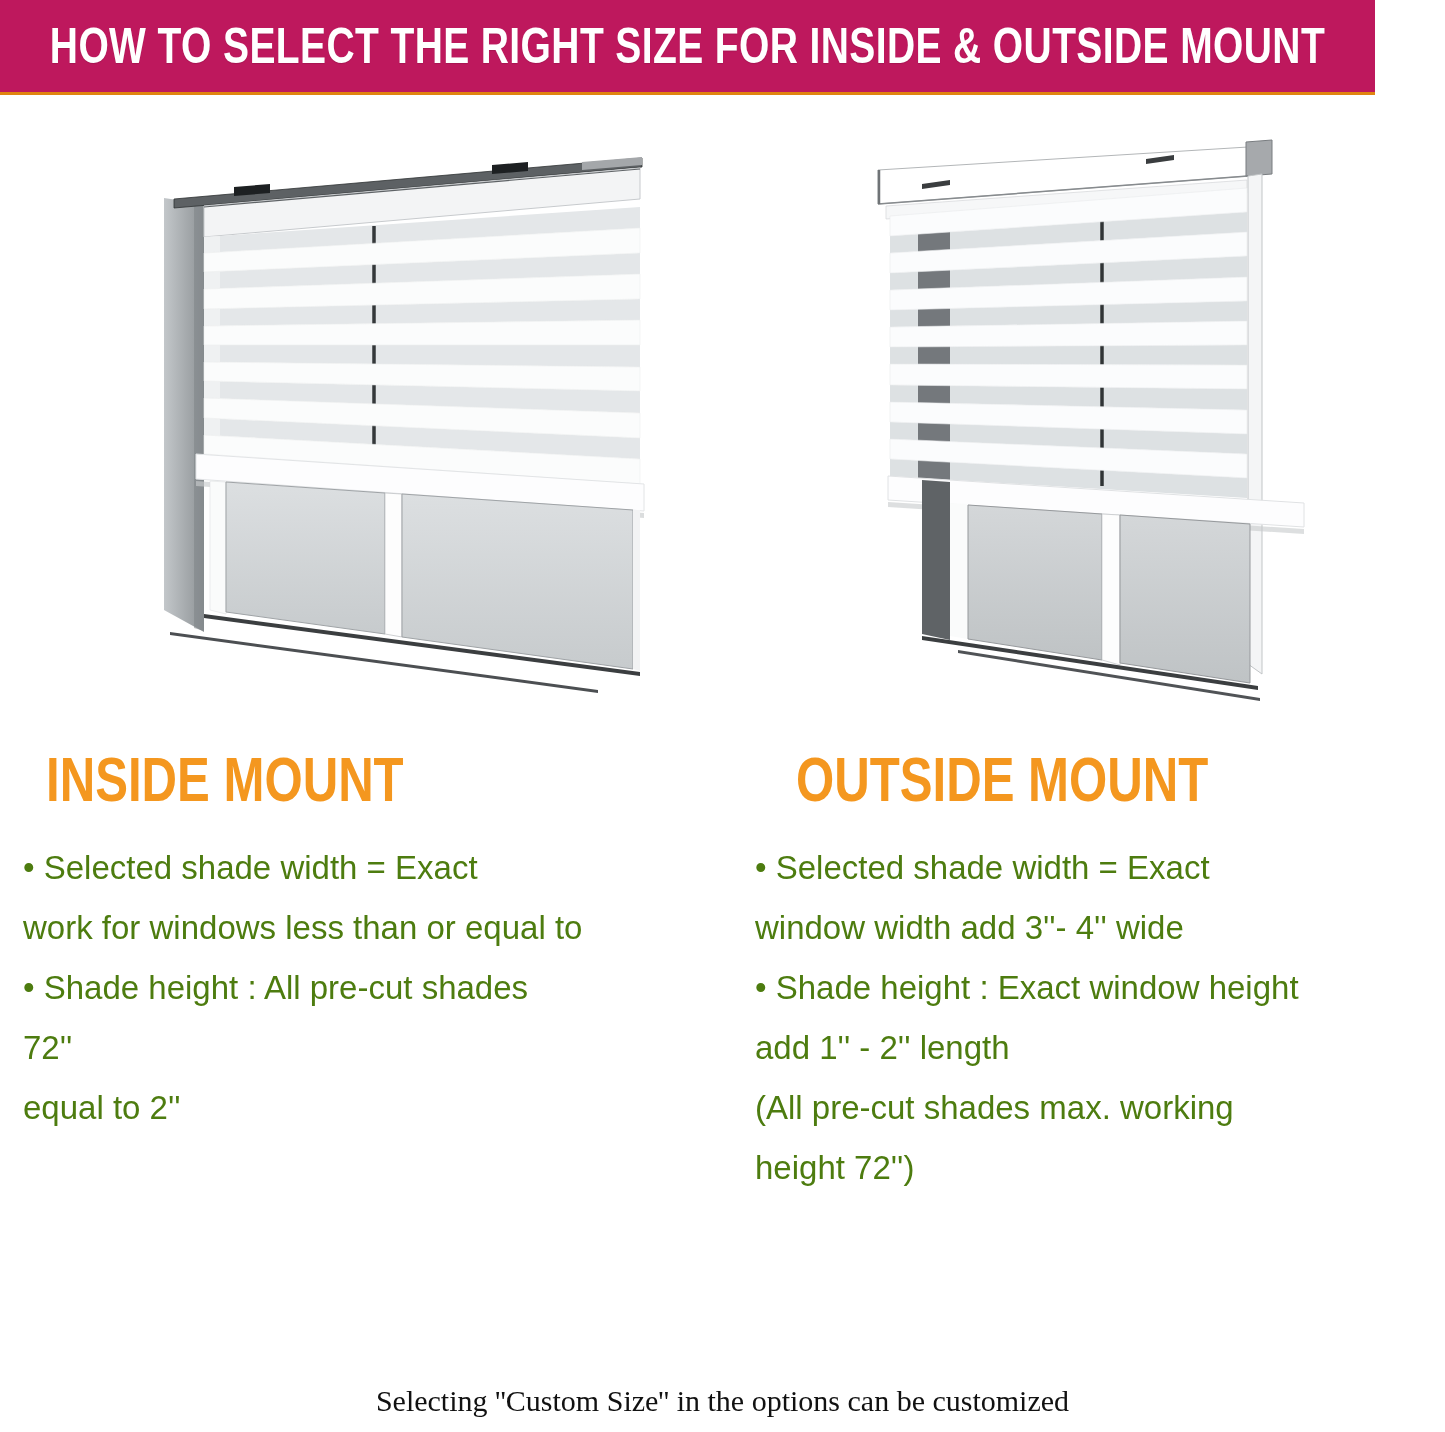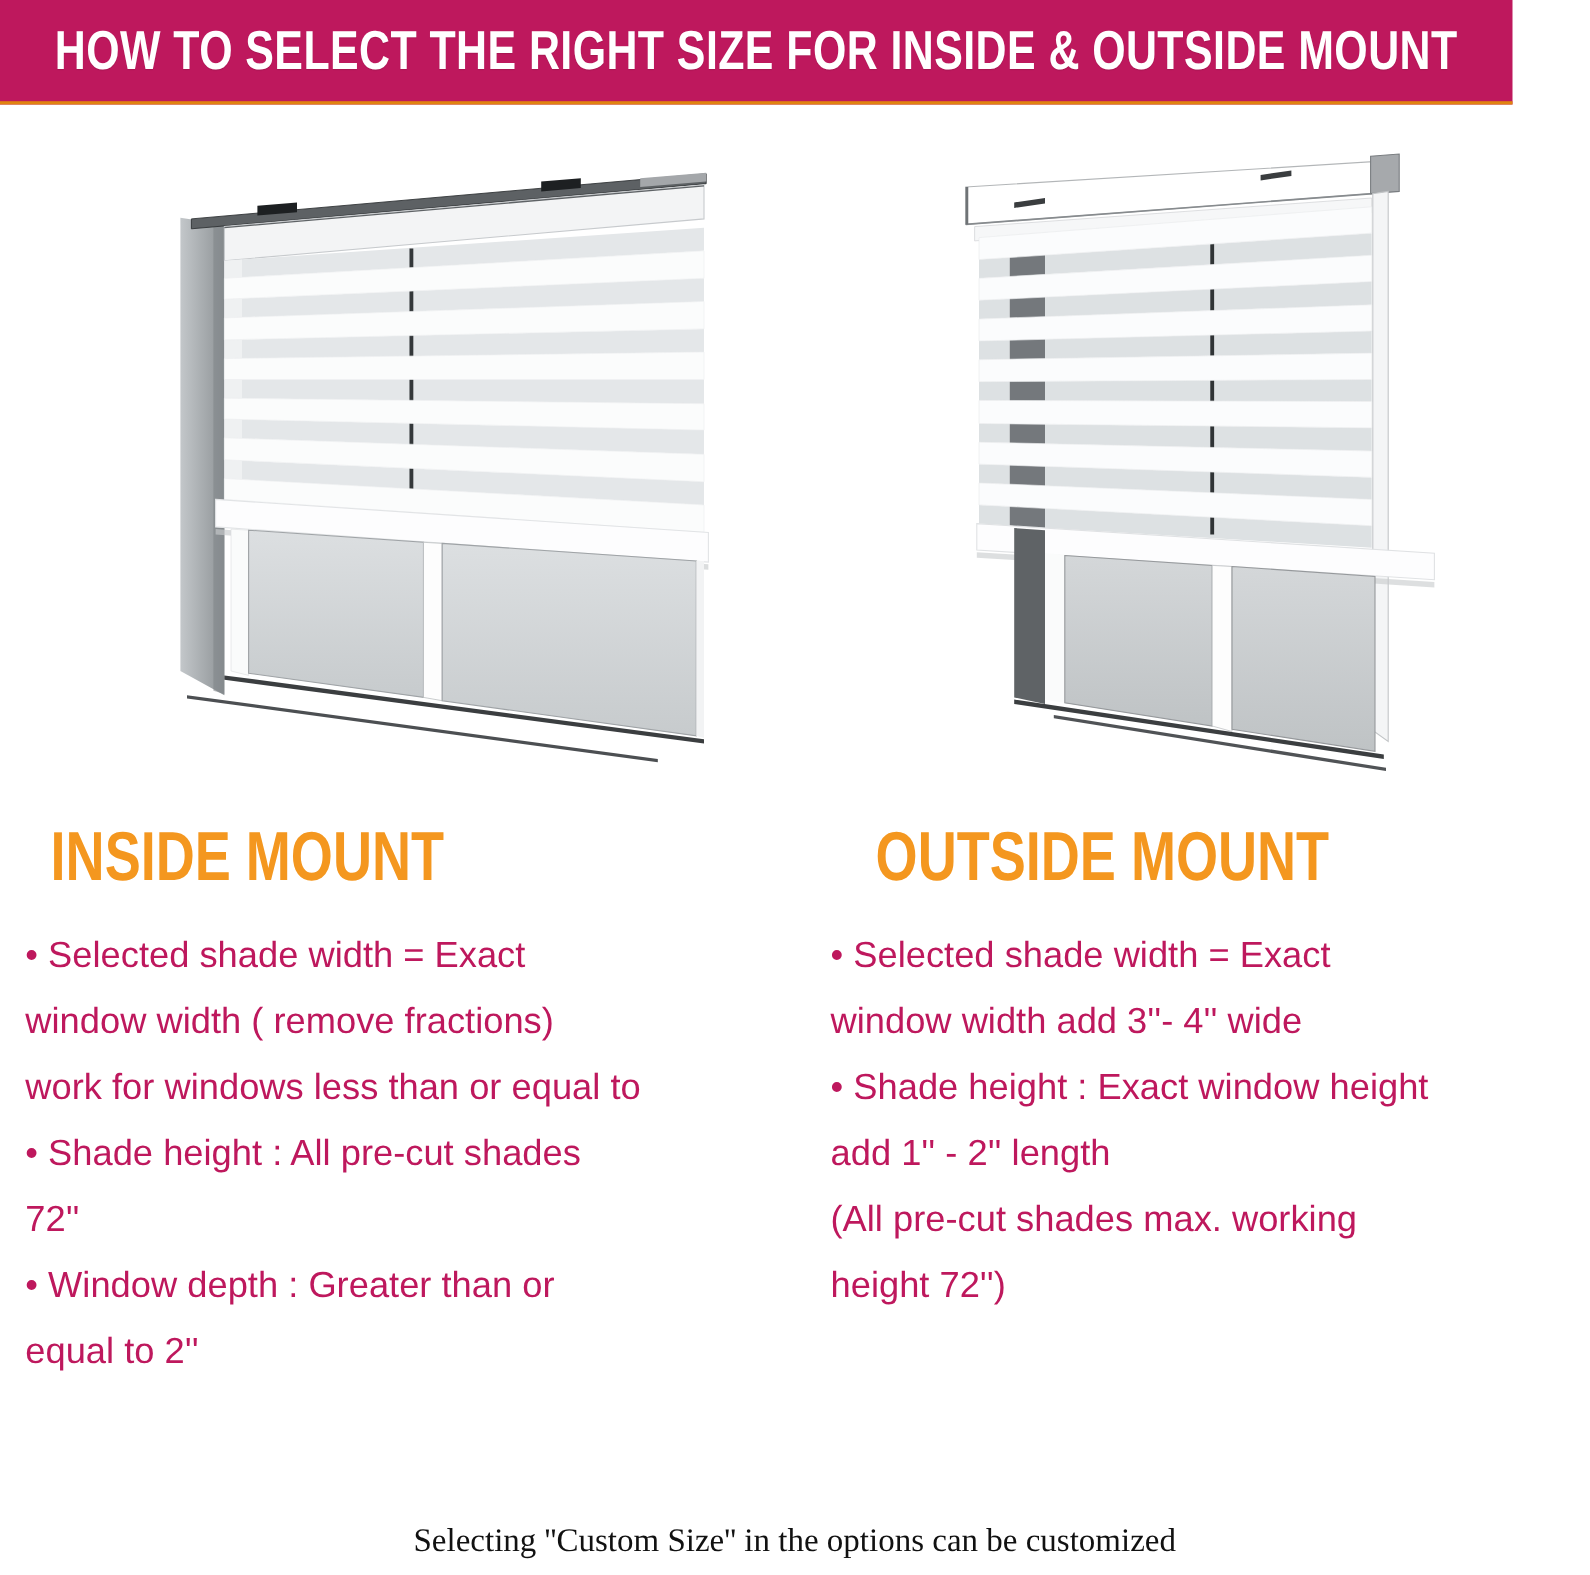--- a/index.html
+++ b/index.html
@@ -20,21 +20,21 @@
   .illus{position:absolute;margin:0;padding:0;}
   .illus-left{left:150px;top:142px;width:500px;height:575px;}
   .illus-right{left:858px;top:134px;width:460px;height:610px;}
   .illus svg{display:block;width:100%;height:100%;}
   .mount-heading{
     position:absolute;margin:0;color:#F4971F;font-weight:bold;font-size:63px;
     line-height:1;transform:scaleX(.78);transform-origin:left top;white-space:nowrap;
   }
   .heading-left{left:46px;top:748px;}
   .heading-right{left:796px;top:748px;}
-  .col{position:absolute;color:#be185d;font-size:33px;line-height:60px;}
+  .col{position:absolute;color:#4d7c0f;font-size:33px;line-height:60px;}
   .col-left{left:23px;top:838px;width:700px;}
   .col-right{left:755px;top:838px;width:700px;}
   .line{height:60px;white-space:nowrap;}
   .footer{
     position:absolute;left:0;top:1384px;width:1445px;text-align:center;
     color:#111111;font-size:30px;white-space:nowrap;font-family:Liberation Serif, serif;
   }
 </style>
 </head>
 <body>
@@ -173,25 +173,23 @@
         <polygon points="100,516 402,564 402,567 100,519" fill="#505356"></polygon>
       </g>
     </svg>
   </figure>
 
   <h2 class="mount-heading heading-left">INSIDE MOUNT</h2>
   <h2 class="mount-heading heading-right">OUTSIDE MOUNT</h2>
 
   <div class="col col-left">
     <div class="line">• Selected shade width = Exact</div>
-    <div class="line">window width ( remove fractions)</div>
     <div class="line">work for windows less than or equal to</div>
     <div class="line">• Shade height : All pre-cut shades</div>
     <div class="line">72''</div>
-    <div class="line">• Window depth : Greater than or</div>
     <div class="line">equal to 2''</div>
   </div>
 
   <div class="col col-right">
     <div class="line">• Selected shade width = Exact</div>
     <div class="line">window width add 3''- 4'' wide</div>
     <div class="line">• Shade height : Exact window height</div>
     <div class="line">add 1'' - 2'' length</div>
     <div class="line">(All pre-cut shades max. working</div>
     <div class="line">height 72'')</div>

